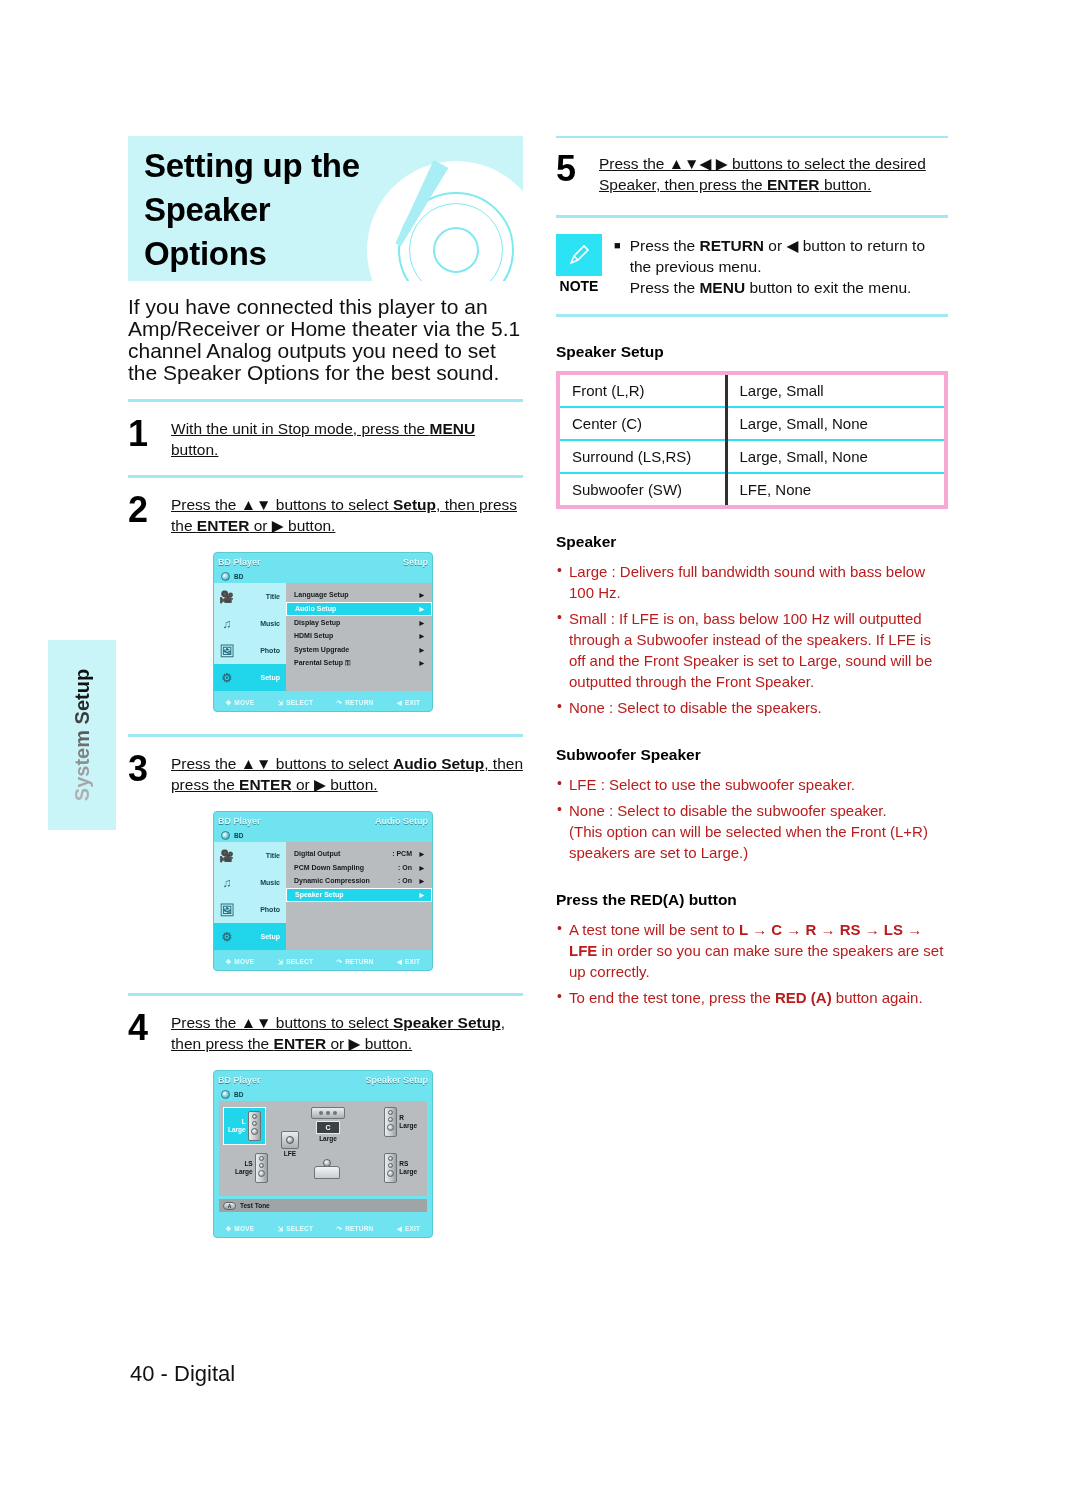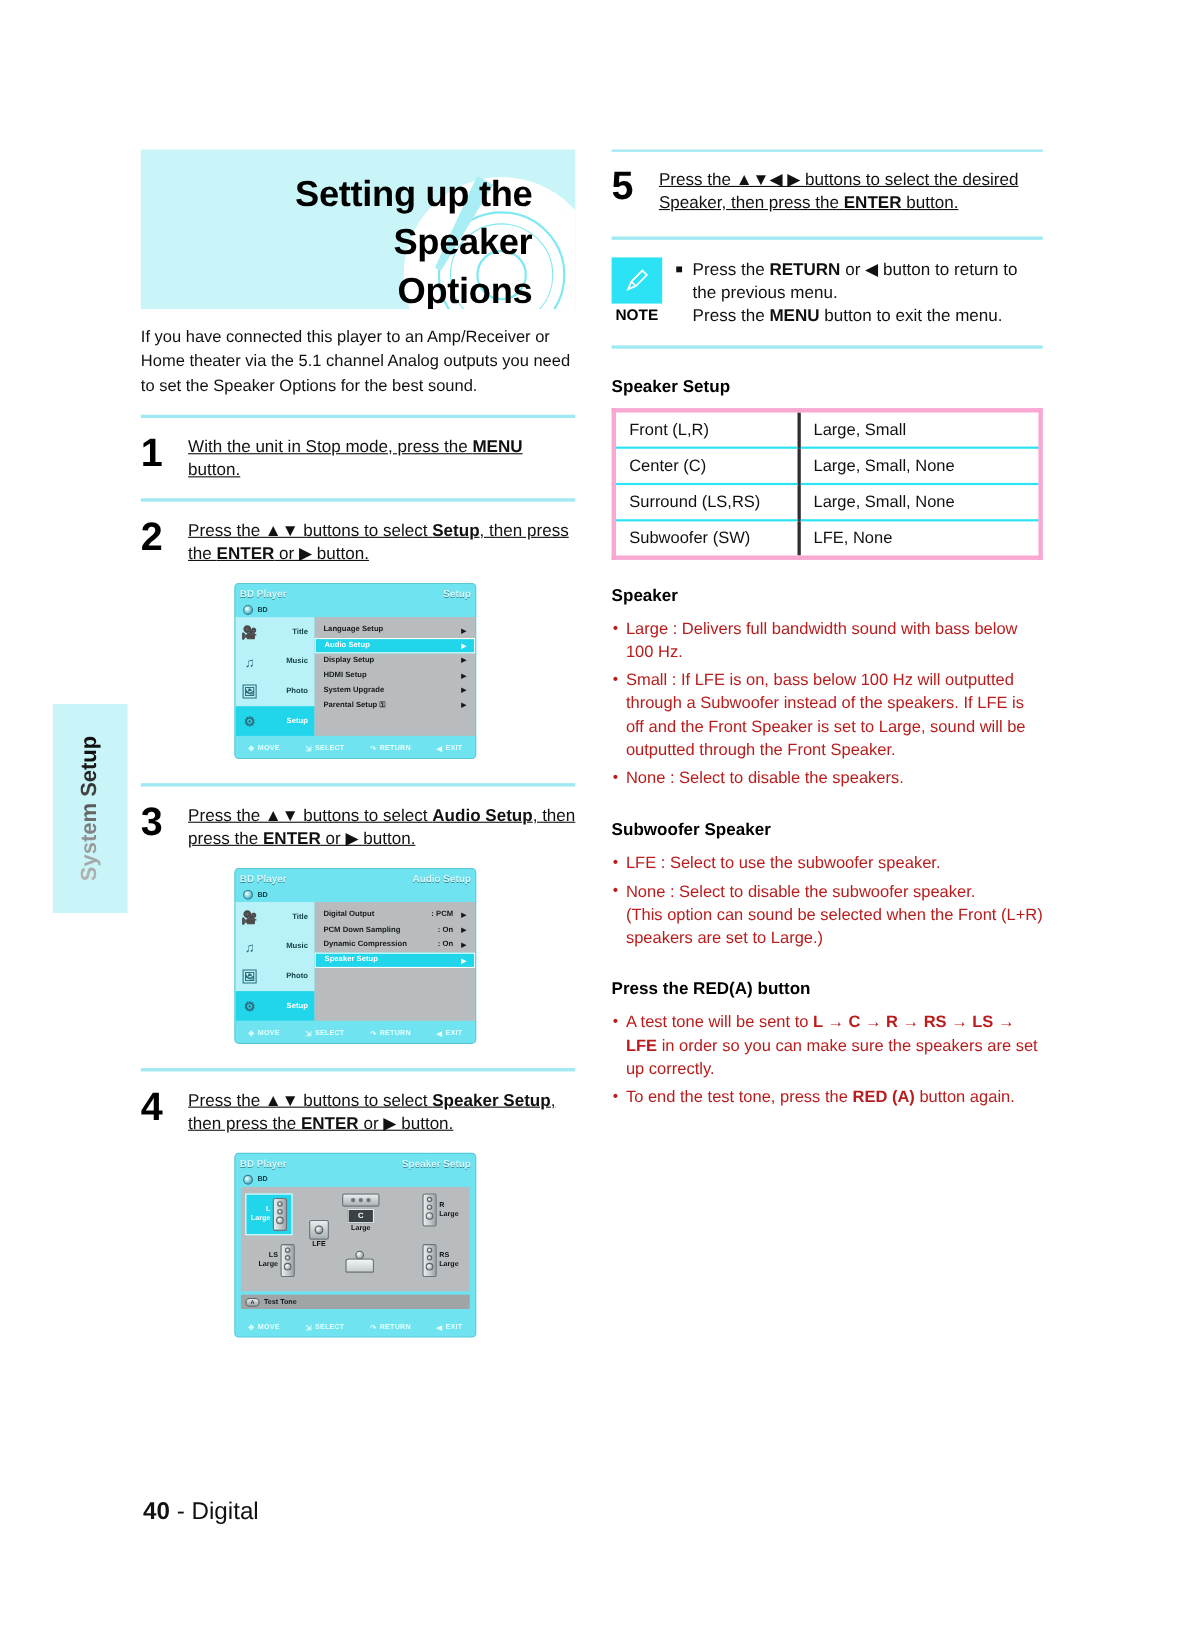--- a/index.html
+++ b/index.html
@@ -59,33 +59,32 @@
     position: absolute;
     left: 18px; top: -8px;
     width: 26px; height: 92px;
     background: #a9eef5;
     transform: rotate(28deg);
     transform-origin: bottom center;
     clip-path: polygon(18% 0%, 82% 0%, 62% 100%, 38% 100%);
   }
   .title-text {
     position: absolute;
-    left: 16px; top: 18px;
+    left: 16px; top: 8px;
     width: 340px;
     font-size: 33px; font-weight: bold;
     line-height: 44px;
     color: #000000;
     letter-spacing: -0.3px;
-    text-align: right;
   }
 
   
   .intro {
     margin-top: 15px;
-    font-size: 15px;
+    font-size: 21px;
     line-height: 22px;
     color: #111;
   }
 
   
   .rule { height: 3px; background: #9fe9f2; margin: 15px 0 0 0; }
   .rule-thin { height: 2px; background: #9fe9f2; }
 
   
   .step { display: flex; margin-top: 13px; }
@@ -287,21 +286,21 @@
     content: "•"; position: absolute; left: 1px; top: -1px; font-size: 14px;
   }
   ul.dots li .ind { display: block; }
   .b { font-weight: bold; }
 
   
   .footer {
     position: absolute; left: 130px; bottom: 100px;
     font-size: 22px; color: #111;
   }
-  .footer .pg { font-weight: bold; }
+  .footer .pg { font-weight: normal; }
 </style>
 </head>
 <body>
 
 <div class="side-tab">
   <div class="side-tab-label">System Setup</div>
 </div>
 
 <div class="col-left">
 
@@ -681,21 +680,21 @@
   <div class="h-sub" style="margin-top:24px">Speaker</div>
   <ul class="dots">
     <li>Large : Delivers full bandwidth sound with bass below 100 Hz.</li>
     <li>Small : If LFE is on, bass below 100 Hz will outputted through a Subwoofer instead of the speakers. If LFE is off and the Front Speaker is set to Large, sound will be outputted through the Front Speaker.</li>
     <li>None : Select to disable the speakers.</li>
   </ul>
 
   <div class="h-sub" style="margin-top:28px">Subwoofer Speaker</div>
   <ul class="dots">
     <li>LFE : Select to use the subwoofer speaker.</li>
-    <li>None : Select to disable the subwoofer speaker.<span class="ind">(This option can sound be selected when the Front (L+R) speakers are set to Large.)</span></li>
+    <li>None : Select to disable the subwoofer speaker.<span class="ind">(This option can will be selected when the Front (L+R) speakers are set to Large.)</span></li>
   </ul>
 
   <div class="h-sub" style="margin-top:28px">Press the RED(A) button</div>
   <ul class="dots">
     <li>A test tone will be sent to <span class="b">L → C → R →  RS → LS → LFE</span> in order so you can make sure the speakers are set up correctly.</li>
     <li>To end the test tone, press the <span class="b">RED (A)</span> button again.</li>
   </ul>
 </div>
 
 <div class="footer">

